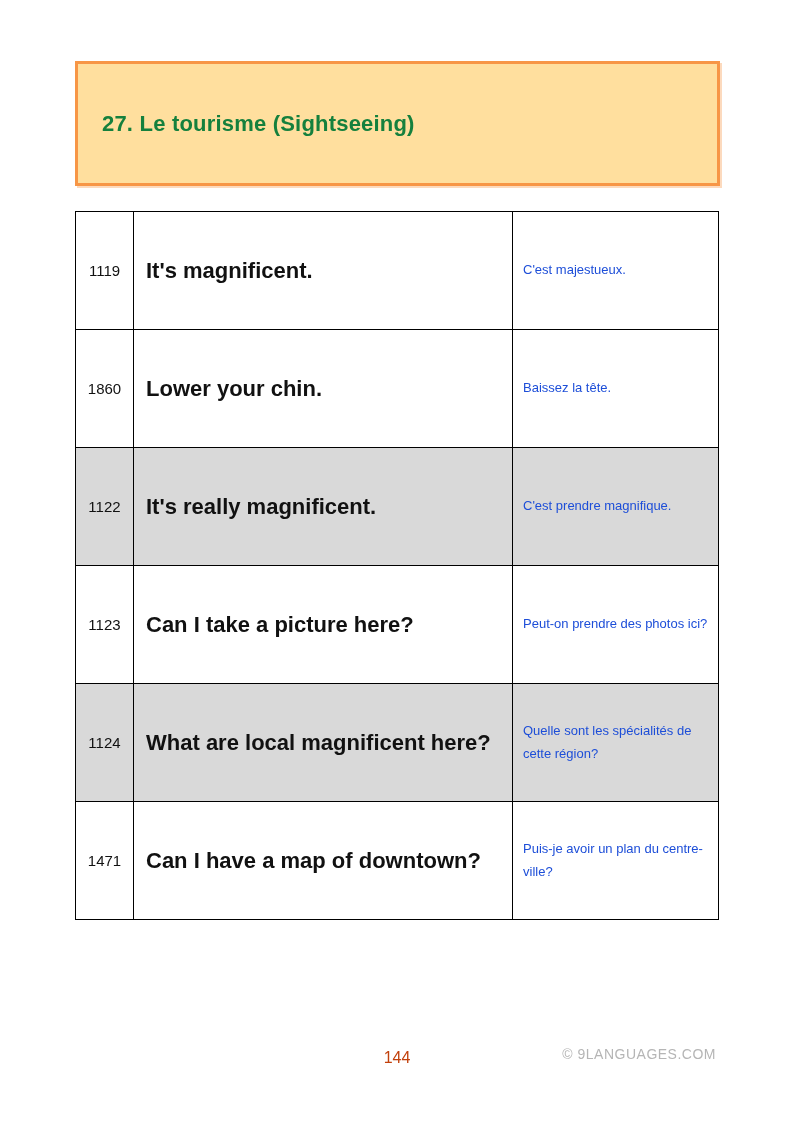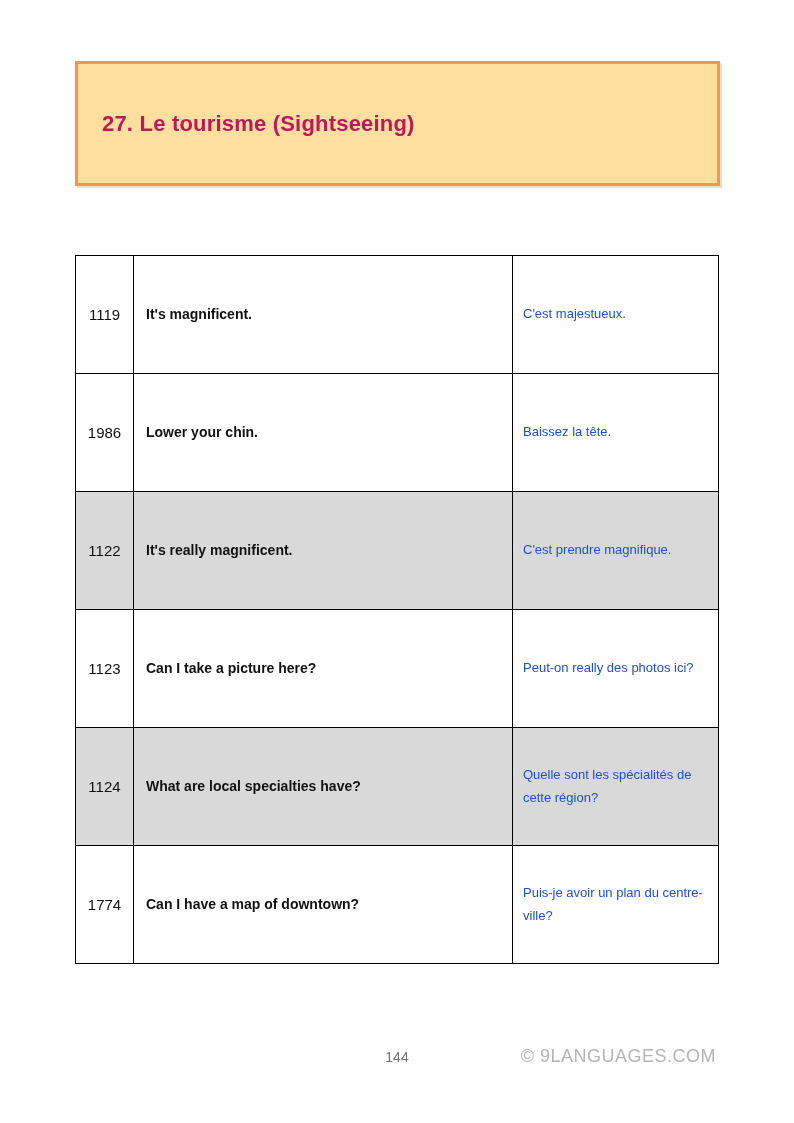--- a/index.html
+++ b/index.html
@@ -18,113 +18,112 @@
     background: #ffdf9e;
     border: 3px solid #f79646;
     box-shadow: 2px 2px 0 rgba(247,150,70,0.35);
     display: flex;
     align-items: center;
     padding-left: 24px;
   }
   .title-box h1 {
     font-size: 22px;
     font-weight: bold;
-    color: #be185d;
+    color: #15803d;
     letter-spacing: 0.2px;
   }
   table.phrases {
     position: absolute;
     left: 75px; top: 211px;
     width: 643px;
     border-collapse: collapse;
     table-layout: fixed;
-    margin-top: 44px;
   }
   table.phrases td {
     border: 1px solid #000;
     vertical-align: middle;
     background: #ffffff;
   }
   table.phrases tr { height: 118px; }
   table.phrases tr.alt td { background: #d9d9d9; }
   td.num {
     width: 58px;
     text-align: center;
     font-size: 15px;
     font-weight: normal;
   }
   td.en {
     width: 379px;
-    font-size: 14px;
+    font-size: 22px;
     font-weight: bold;
     text-align: justify;
     padding: 0 12px;
     line-height: 1.9;
   }
   td.fr {
     width: 206px;
     font-size: 13px;
     text-align: left;
     padding: 0 10px;
     line-height: 1.7;
     color: #1d4ed8;
   }
   .page-number {
     position: absolute;
     left: 0; right: 0;
     top: 1049px;
     text-align: center;
-    font-size: 14px;
-    color: #737373;
+    font-size: 16px;
+    color: #c2410c;
   }
   .copyright {
     position: absolute;
     right: 78px;
     top: 1046px;
-    font-size: 18px;
+    font-size: 14px;
     color: #b5b5b5;
     letter-spacing: 0.5px;
   }
 </style>
 </head>
 <body>
 
 <div class="title-box">
   <h1>27. Le tourisme (Sightseeing)</h1>
 </div>
 
 <table class="phrases">
   <tbody>
     <tr>
       <td class="num">1119</td>
       <td class="en">It's magnificent.</td>
       <td class="fr">C'est majestueux.</td>
     </tr>
     <tr>
-      <td class="num">1986</td>
+      <td class="num">1860</td>
       <td class="en">Lower your chin.</td>
       <td class="fr">Baissez la tête.</td>
     </tr>
     <tr class="alt">
       <td class="num">1122</td>
       <td class="en">It's really magnificent.</td>
       <td class="fr">C'est prendre magnifique.</td>
     </tr>
     <tr>
       <td class="num">1123</td>
       <td class="en">Can I take a picture here?</td>
-      <td class="fr">Peut-on really des photos ici?</td>
+      <td class="fr">Peut-on prendre des photos ici?</td>
     </tr>
     <tr class="alt">
       <td class="num">1124</td>
-      <td class="en">What are local specialties have?</td>
+      <td class="en">What are local magnificent here?</td>
       <td class="fr">Quelle sont les spécialités de cette région?</td>
     </tr>
     <tr>
-      <td class="num">1774</td>
+      <td class="num">1471</td>
       <td class="en">Can I have a map of downtown?</td>
       <td class="fr">Puis-je avoir un plan du centre-ville?</td>
     </tr>
   </tbody>
 </table>
 
 <div class="page-number">144</div>
 <div class="copyright">© 9LANGUAGES.COM</div>
 
 </body></html>

